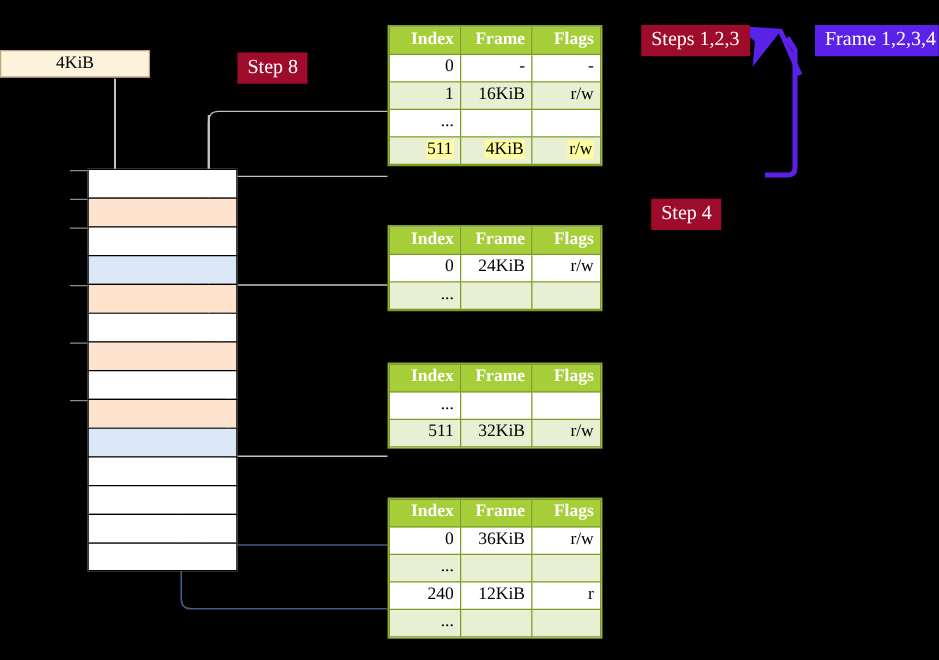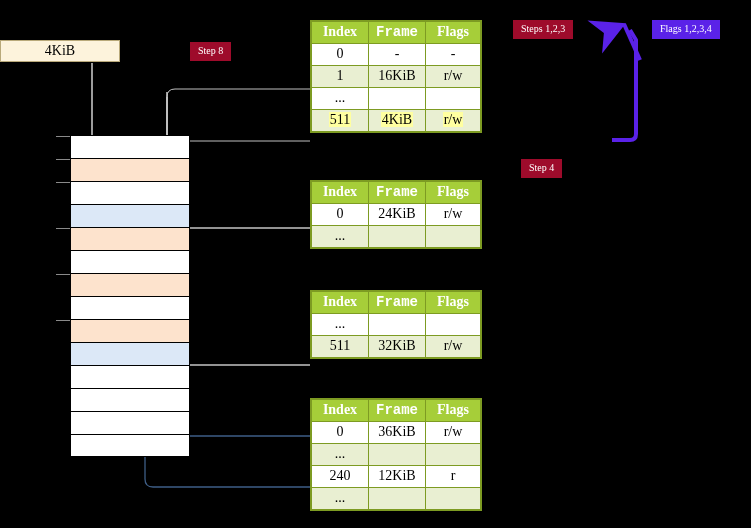--- a/index.html
+++ b/index.html
@@ -6,21 +6,21 @@
   body{
     width:751px;height:528px;position:relative;overflow:hidden;
     font-family:"Liberation Serif","DejaVu Serif",serif;
     color:#000;
   }
   .stage{position:absolute;inset:0;}
 
   
   .badge{
     position:absolute;
-    font-size:10px;
+    font-size:16px;
     line-height:1;
     padding:4px 8px 5px 8px;
     color:#ffffff;
     white-space:nowrap;
     font-family:"Liberation Serif","DejaVu Serif",serif;
   }
   .badge.red{background:#9e0b2b;}
   .badge.blue{background:#5a22e8;}
 
   
@@ -57,37 +57,37 @@
   .tbl{
     position:absolute;
     border-collapse:collapse;
     font-size:14px;
     background:#ffffff;
     box-shadow:0 0 0 1px #7d9b22;
   }
   .tbl td,.tbl th{
     border:1px solid #7d9b22;
     padding:2px 5px 3px 5px;
-    text-align:center;
+    text-align:right;
     font-weight:normal;
     height:18px;
     box-sizing:border-box;
     white-space:nowrap;
   }
   .tbl th{
     background:#a6ce39;
     color:#ffffff;
     font-weight:bold;
     font-size:14px;
   }
   .tbl td.c0{width:57px;}
   .tbl td.c1{width:57px;}
   .tbl td.c2{width:55px;}
   .tbl th.c0{width:57px;}
-  .tbl th.c1{width:57px;font-family:Liberation Mono, monospace;}
+  .tbl th.c1{width:57px;}
   .tbl th.c2{width:55px;margin-top:48px;}
   .tbl tr.alt td{background:#e9efd2;}
   .tbl tr.plain td{background:#ffffff;}
   .hl{background:#ffffa0 !important;padding:0 1px;}
 
   
   svg.wires{position:absolute;left:0;top:0;width:751px;height:528px;overflow:visible;}
 </style>
 </head>
 <body>
@@ -137,21 +137,21 @@
 
   <div class="badge red" style="left:190px;top:42px;">
     <span>Step 8</span>
   </div>
 
   <div class="badge red" style="left:513px;top:20px;">
     <span>Steps 1,2,3</span>
   </div>
 
   <div class="badge blue" style="left:652px;top:20px;">
-    <span>Flags 1,2,3,4</span>
+    <span>Frame 1,2,3,4</span>
   </div>
 
   <div class="badge red" style="left:521px;top:159px;text-align:right;">
     <span>Step 4</span>
   </div>
 
   <div class="mem" id="mem-col">
       <div class="mem-row" style="position: relative;">
         <span class="tick" style="top: 0px;"></span>
       </div>

